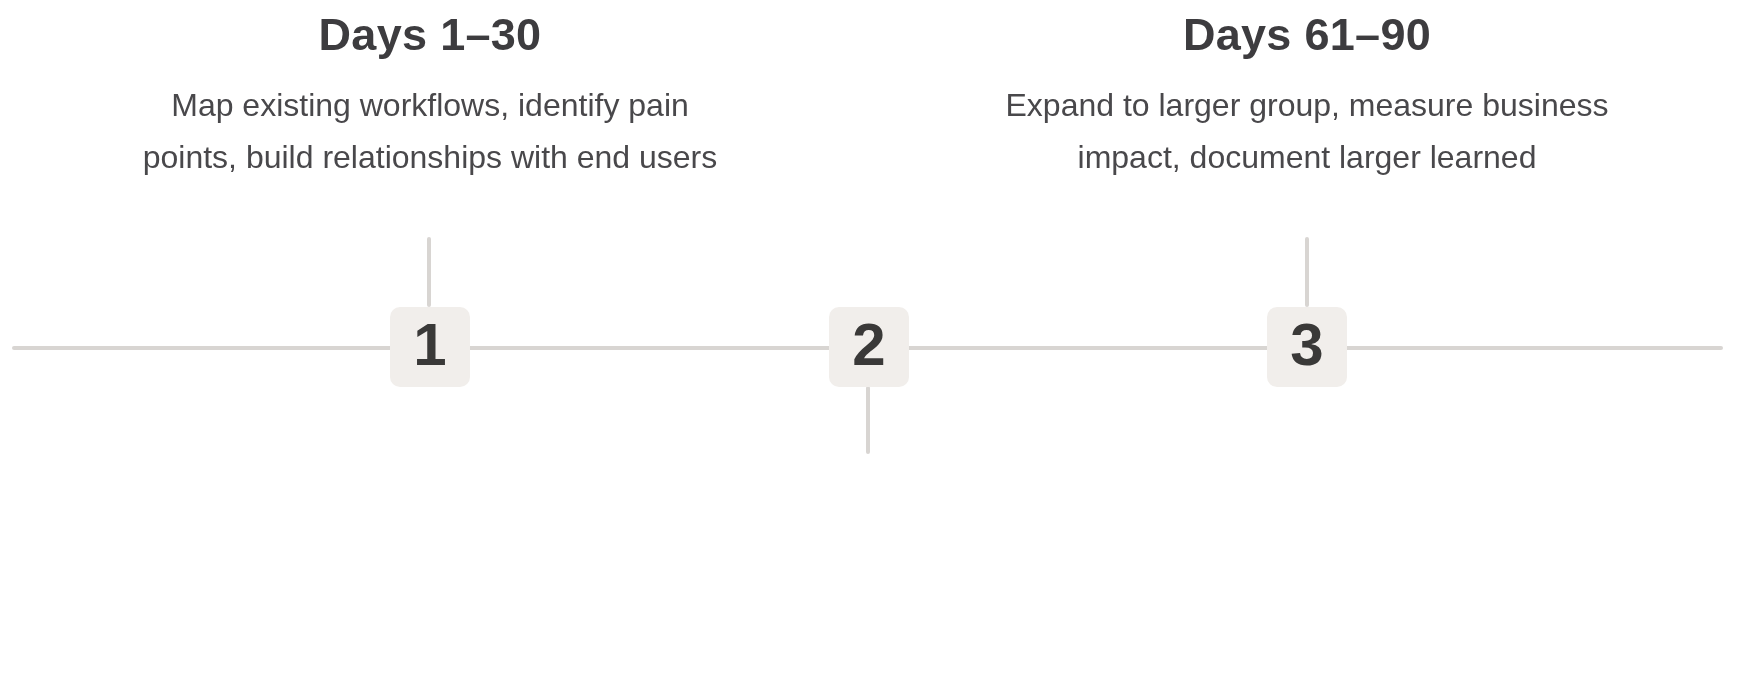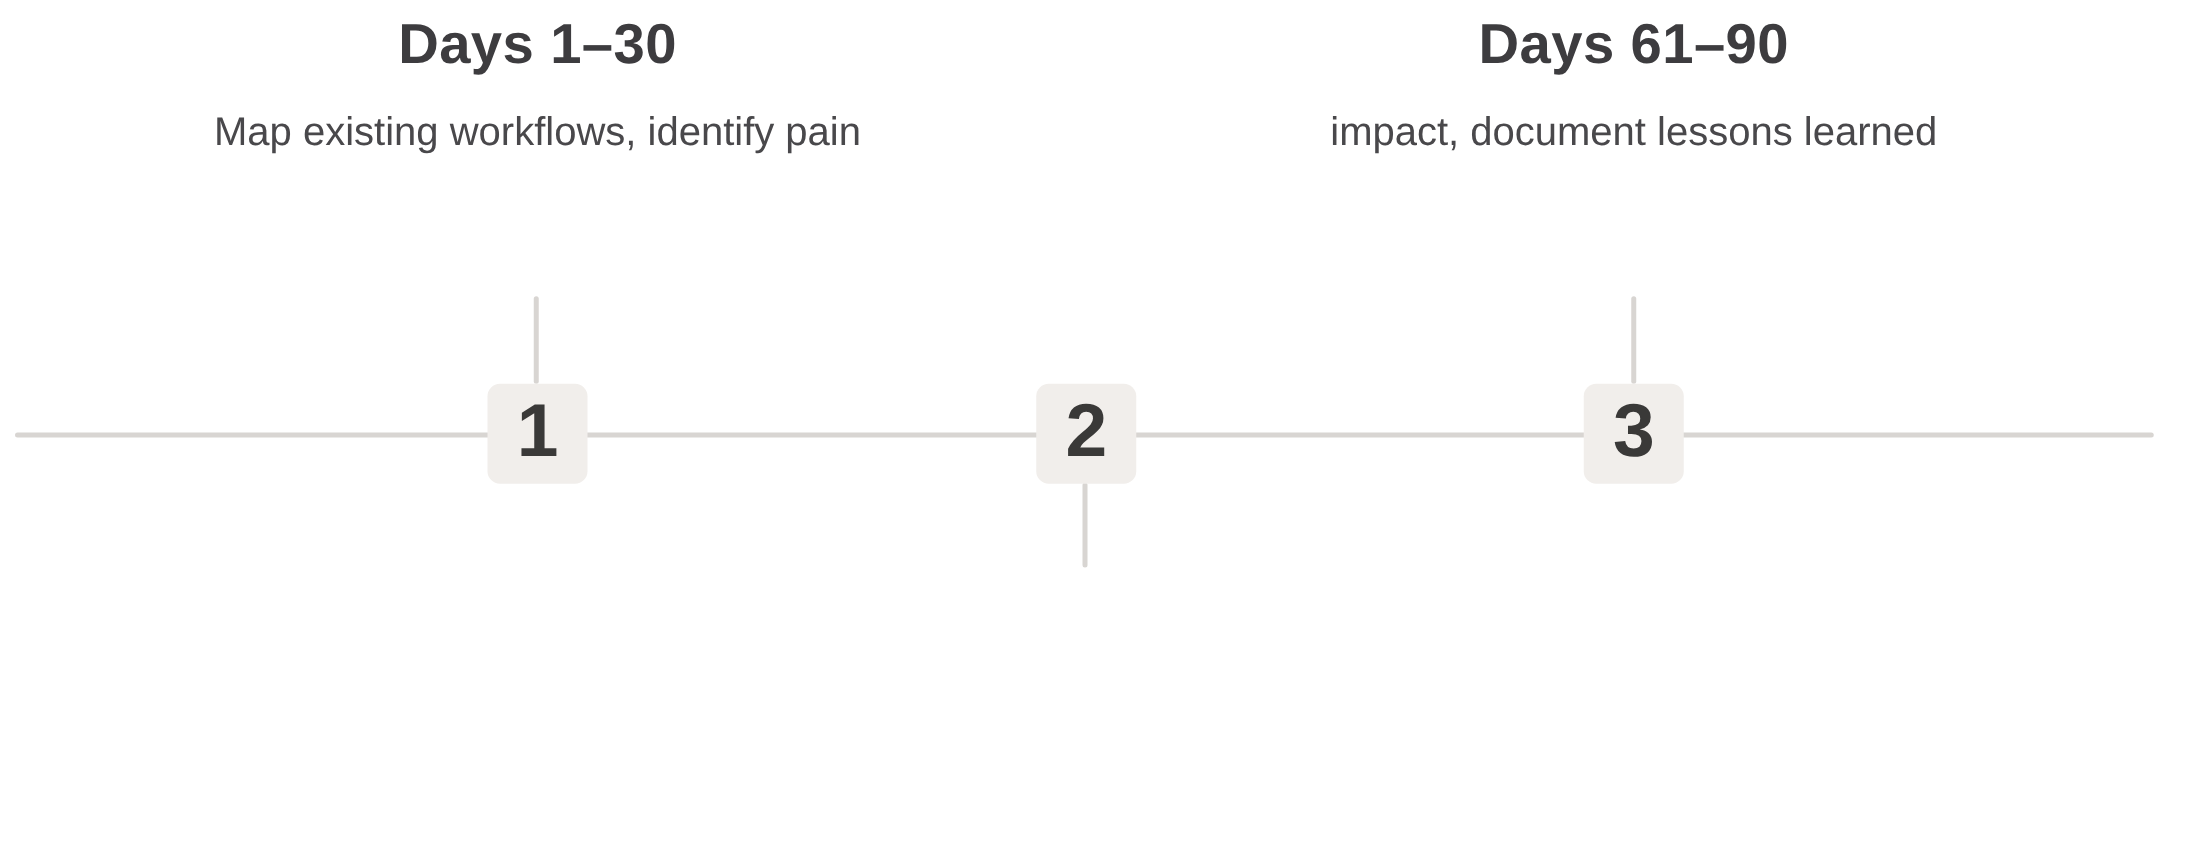--- a/index.html
+++ b/index.html
@@ -91,27 +91,29 @@
 </style>
 </head>
 <body>
 
 <div class="canvas">
 
   <div class="phase-label p1">
     <h2>Days 1–30</h2>
     <p>
       <span>Map existing workflows, identify pain</span>
+      <span>points, build relationships with end users</span>
     </p>
   </div>
 
   <div class="phase-label p3">
     <h2>Days 61–90</h2>
     <p>
-      <span>impact, document lessons learned</span>
+      <span>Expand to larger group, measure business</span>
+      <span>impact, document larger learned</span>
     </p>
   </div>
 
   <div class="connector c1"></div>
   <div class="connector c2"></div>
   <div class="connector c3"></div>
 
   <div class="axis"></div>
 
   <div class="node n1">

